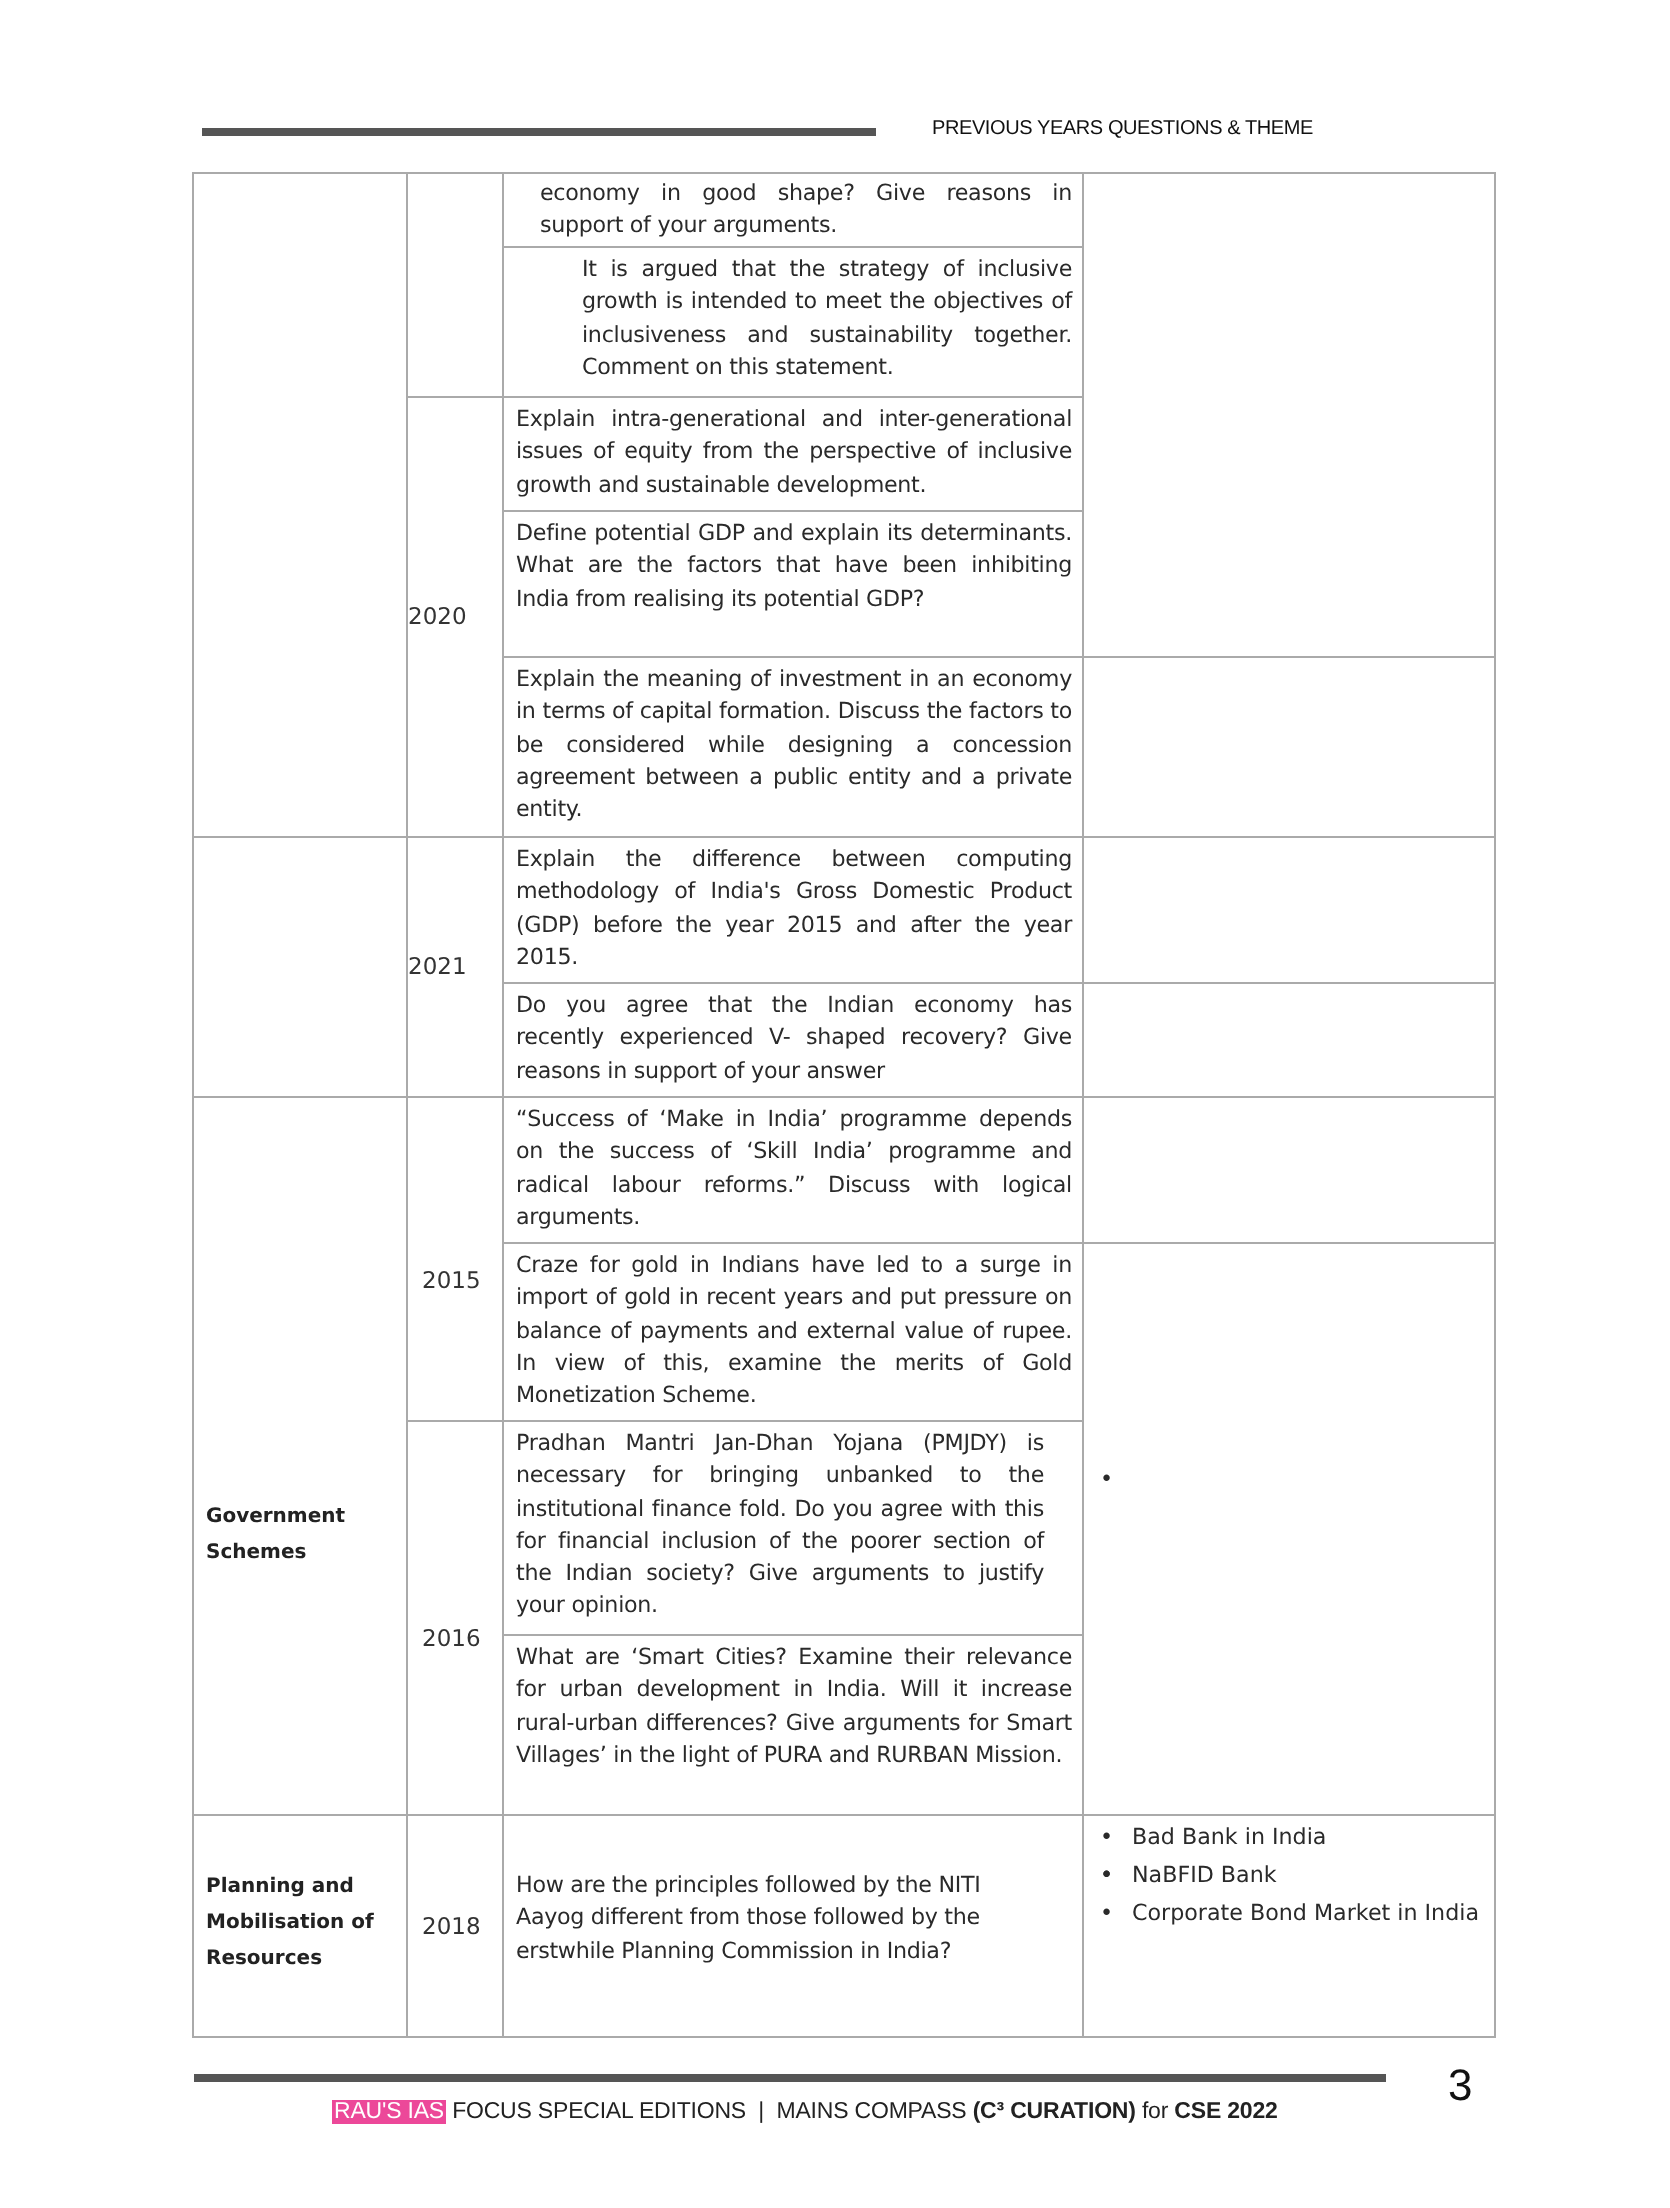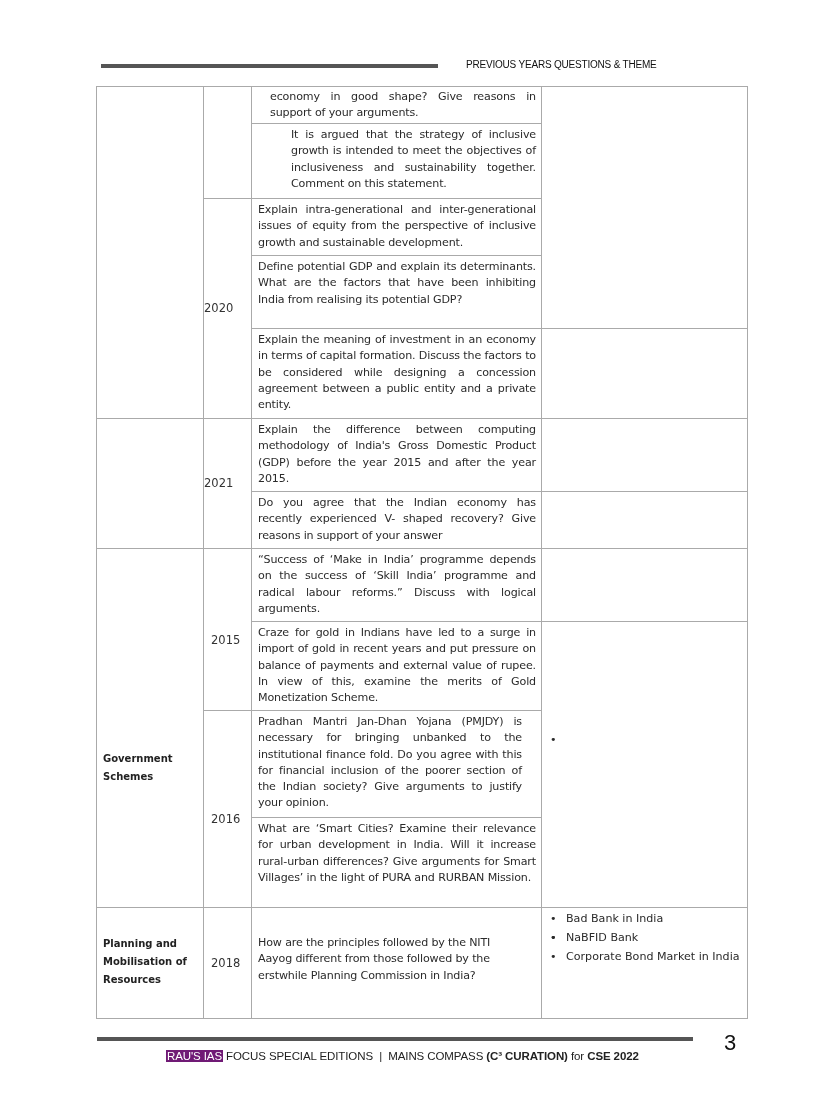--- a/index.html
+++ b/index.html
@@ -10,21 +10,21 @@
                   font-family:"Liberation Sans", sans-serif; color:#111; }
   .cell { position:absolute; box-sizing:border-box; border:1px solid #aaa; background:#fff; }
   .q { position:absolute; box-sizing:border-box; padding:3px 6px 0 7px; font-size:11.1px; line-height:16.3px;
        text-align:justify; color:#2a2a2a; letter-spacing:-0.15px; }
   .year { position:absolute; font-size:11.5px; color:#333; }
   .theme { position:absolute; font-size:10px; font-weight:bold; line-height:18px; color:#222; }
   .notes { position:absolute; margin:0; padding:0; list-style:none; font-size:11.1px; line-height:16px; color:#2a2a2a; }
   .notes li { position:relative; padding-left:24px; margin-bottom:3px; }
   .notes li .bullet { position:absolute; left:8px; top:0; }
   .footer { position:absolute; left:166px; top:1050px; font-size:11.5px; font-family:"Liberation Sans", sans-serif; color:#222; letter-spacing:-0.1px; }
-  .footer .brand { background:#701a75; color:#fff; padding:0 1px; }
+  .footer .brand { background:#ec4899; color:#fff; padding:0 1px; }
   .footer .bold { font-weight:bold; }
   .page-num { position:absolute; left:724px; top:1030px; font-size:22px; font-family:"Liberation Sans", sans-serif; color:#111; }
 </style>
 </head>
 <body>
 
 <div class="hbar" style="left:101px; top:64px; width:337px; height:4px;"></div>
 <div class="header-title">PREVIOUS YEARS QUESTIONS &amp; THEME</div>
 
 <div>

